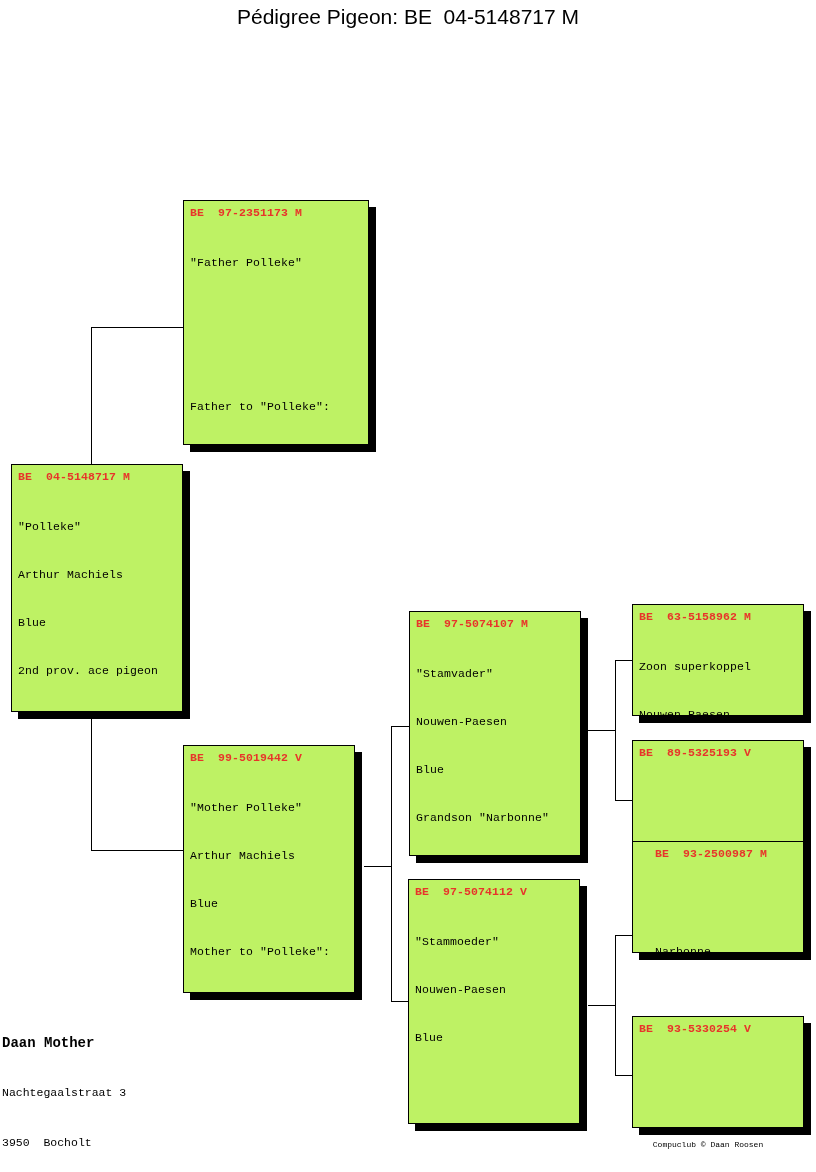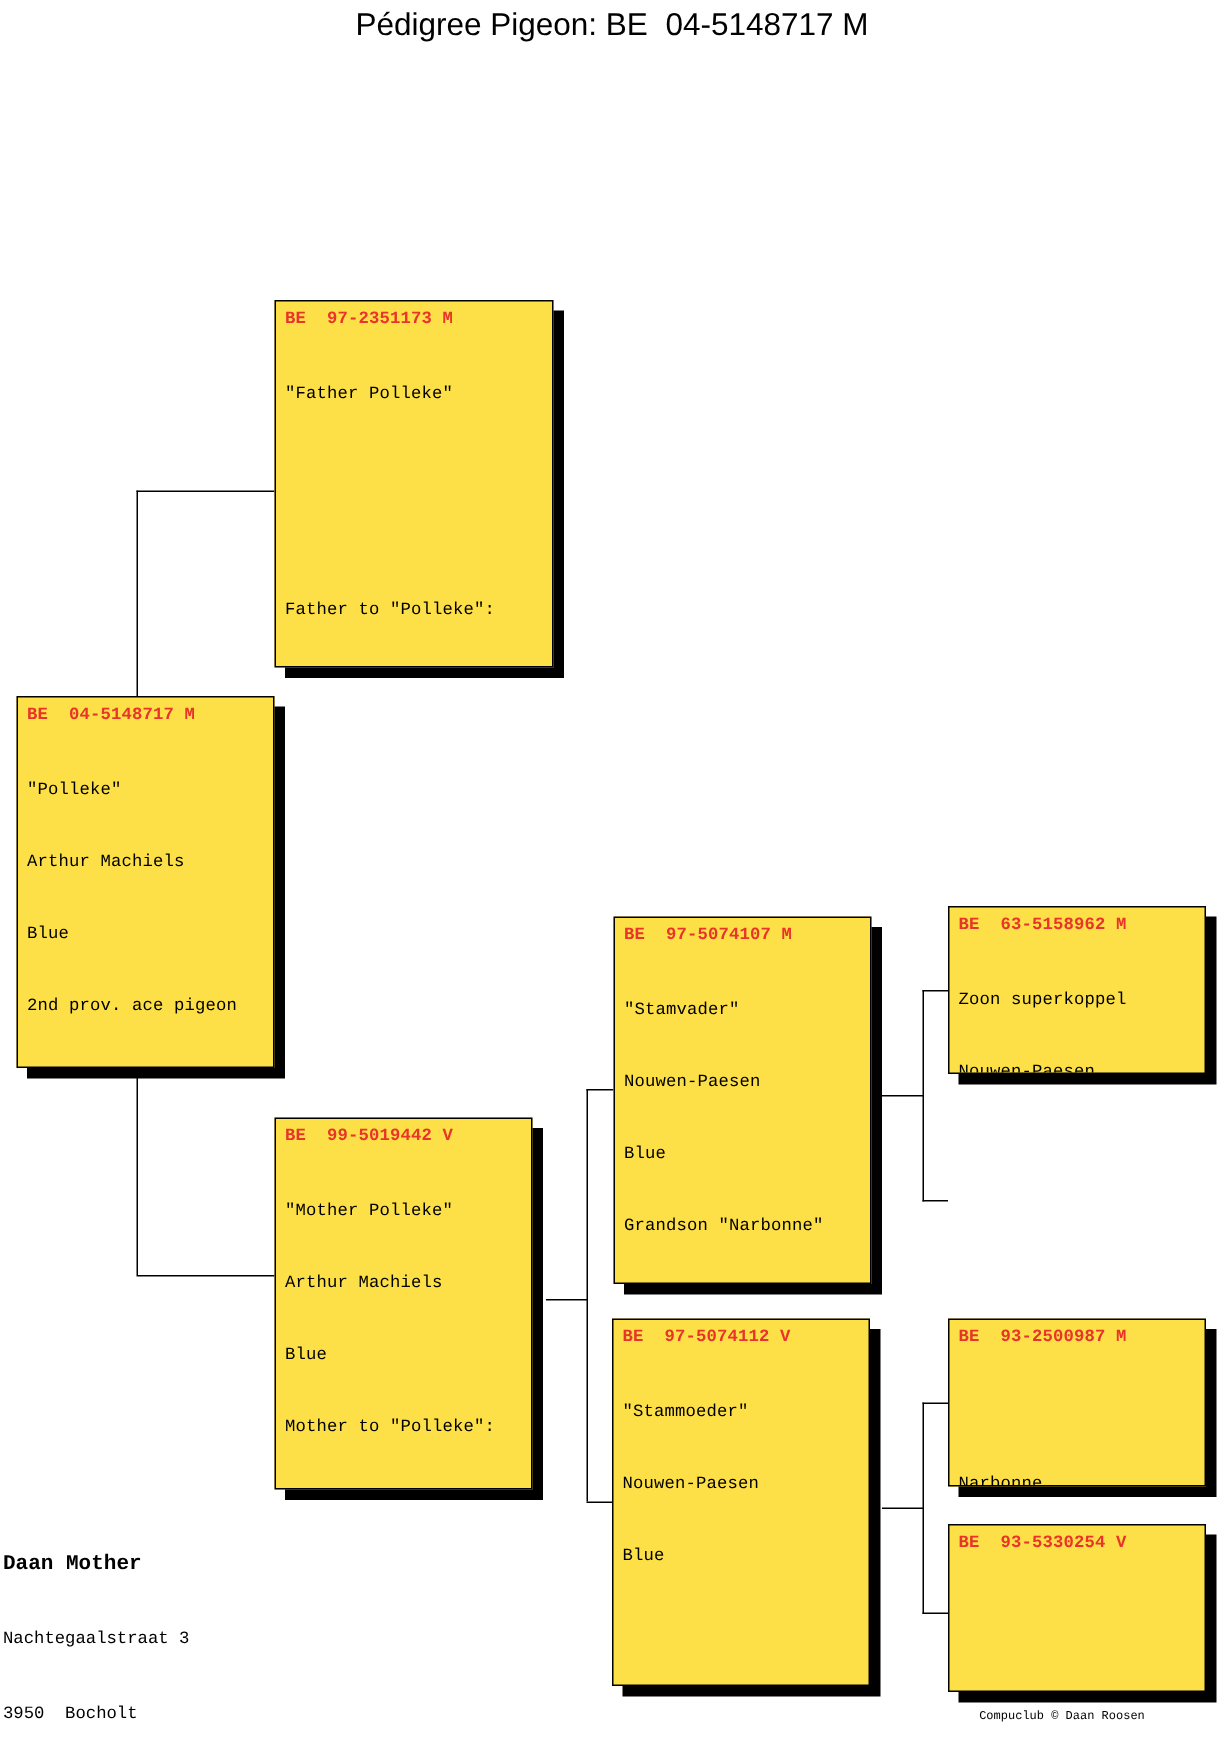--- a/index.html
+++ b/index.html
@@ -33,21 +33,21 @@
     font-size: 21px;
     color: #000000;
     white-space: pre;
     letter-spacing: 0px;
   }
 
   
   .pbox {
     position: absolute;
     box-sizing: border-box;
-    background: #fde047;
+    background: #bef264;
     border: 1px solid #000000;
     box-shadow: 7px 7px 0 0 #000000;
     overflow: hidden;
   }
   .pbox .ring {
     display: block;
     color: #e8342a;
     font-weight: bold;
     font-size: 11.5px;
     line-height: 16px;
@@ -216,22 +216,33 @@
     <span class="ring">BE  63-5158962 M</span>
     <span class="lines">
       <span class="ln">Zoon superkoppel</span>
       <span class="ln">Nouwen-Paesen</span>
       
       
       
     </span>
   </div>
 
-
-  <div class="pbox" style="left:632px; top:879px; width:172px; height:112px;">
+  <div class="pbox" style="left:632px; top:740px; width:172px; height:112px;">
+    <span class="ring">BE  89-5325193 V</span>
+    <span class="lines">
+      <span class="ln"></span>
+      <span class="ln"></span>
+      
+      
+      
+      
+    </span>
+  </div>
+
+  <div class="pbox" style="left:632px; top:841px; width:172px; height:112px;padding-left:16px;">
     <span class="ring">BE  93-2500987 M</span>
     <span class="lines">
       <span class="ln"></span>
       <span class="ln">Narbonne</span>
       
       
       
     </span>
   </div>
 

